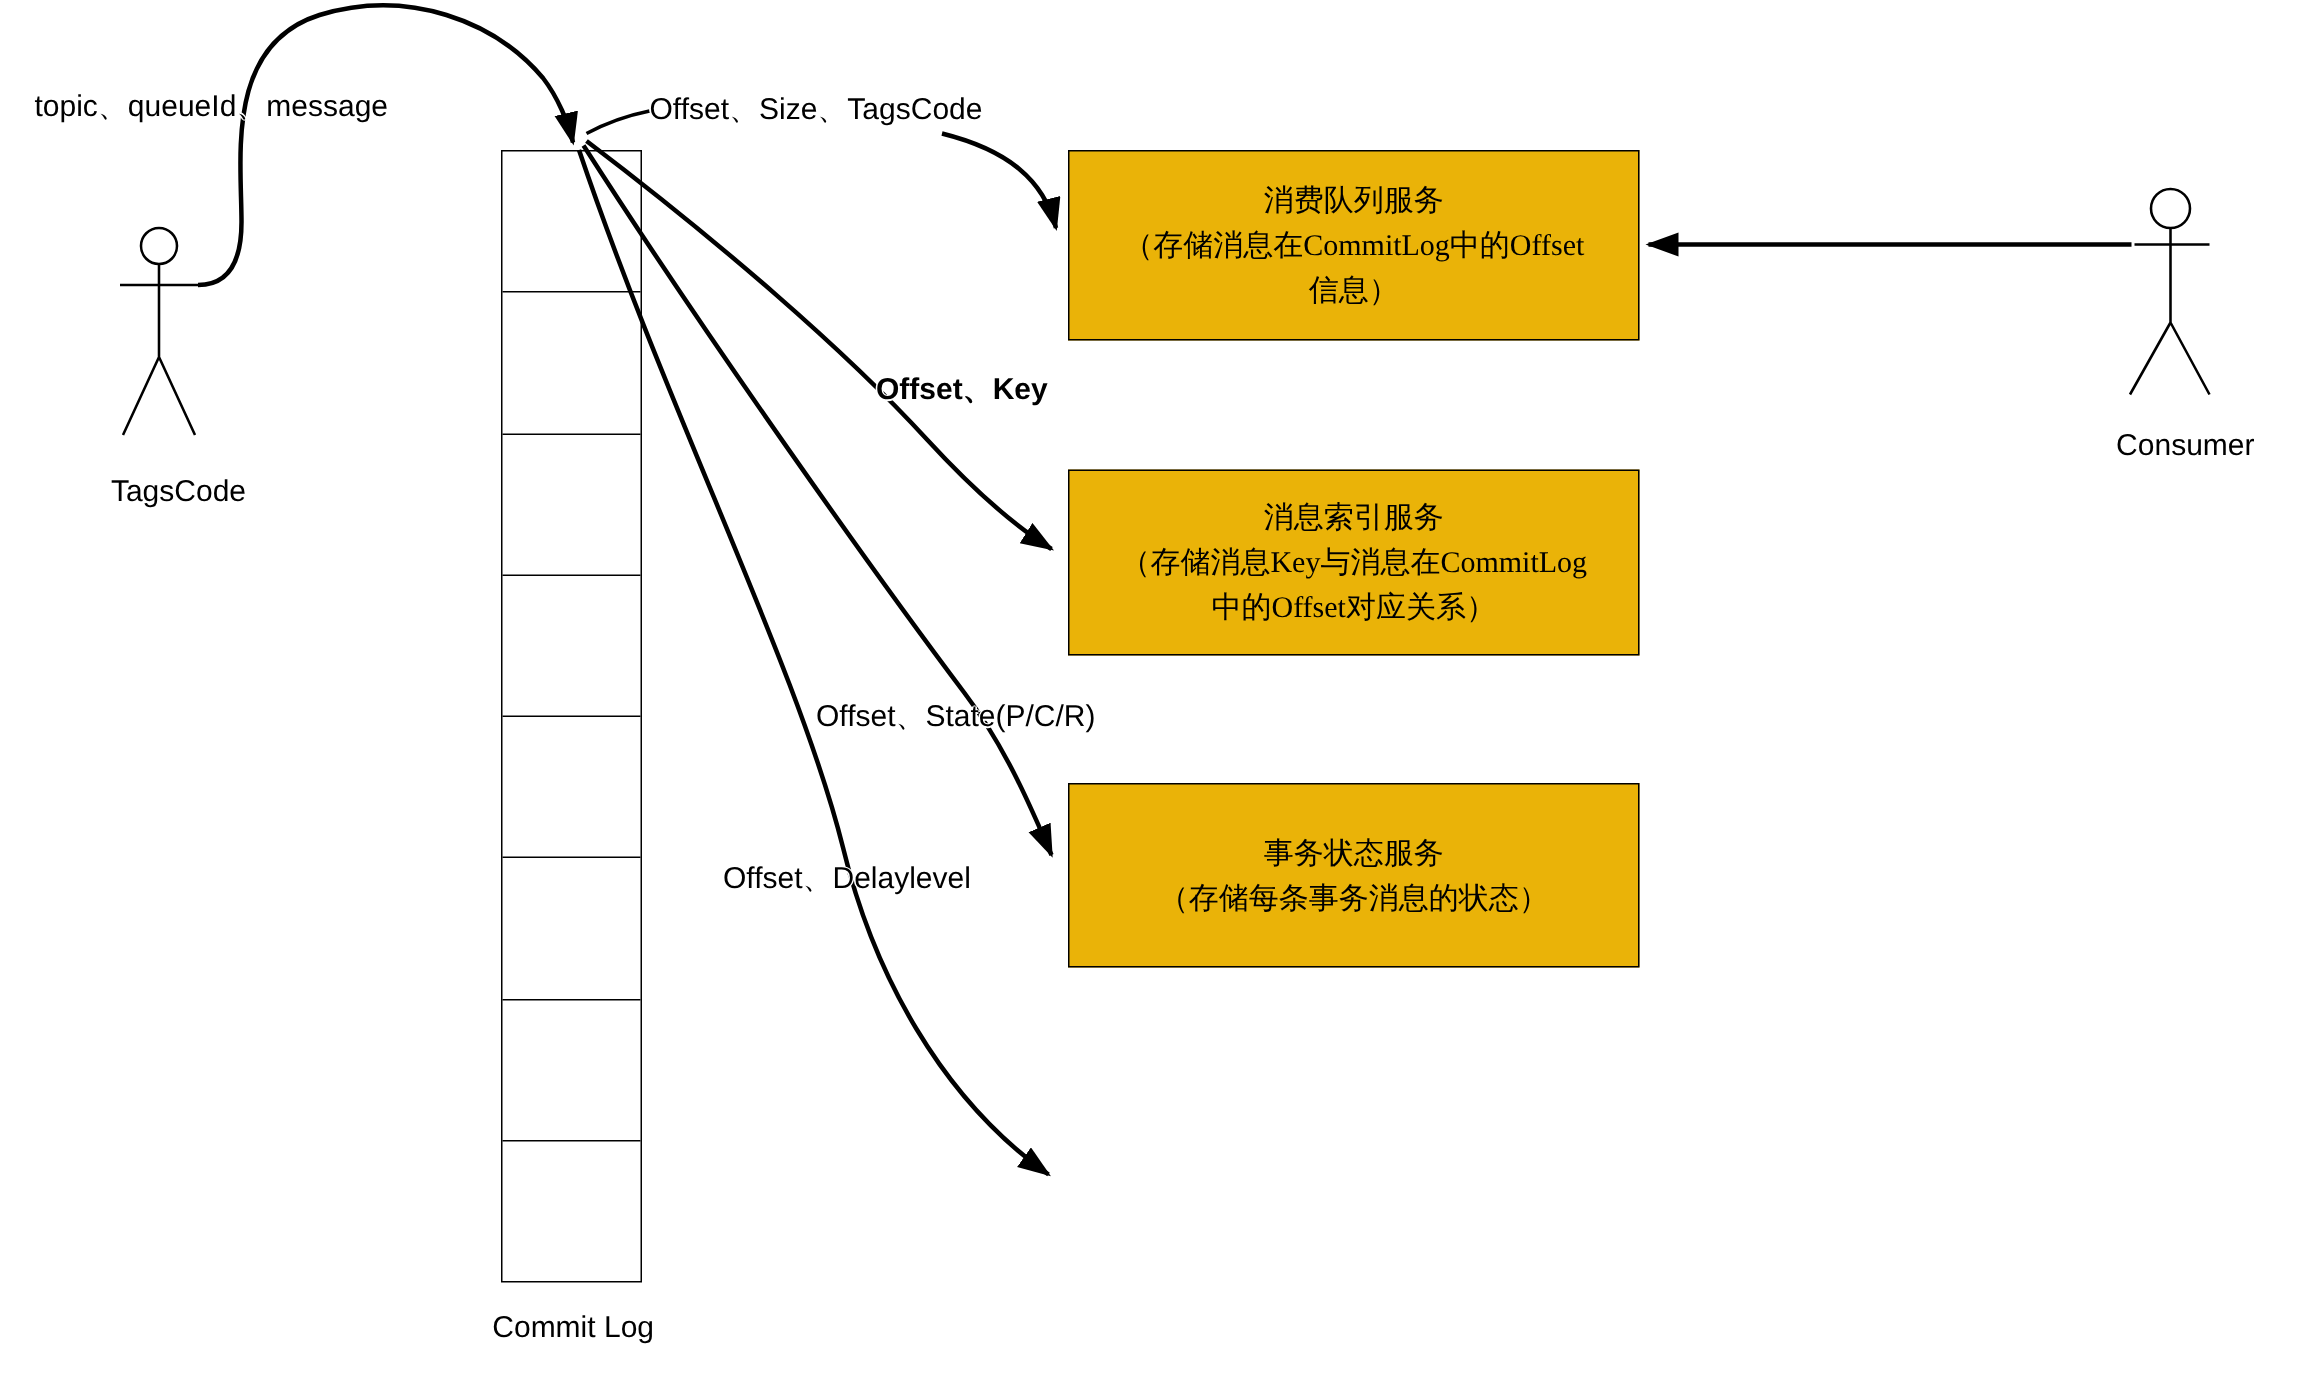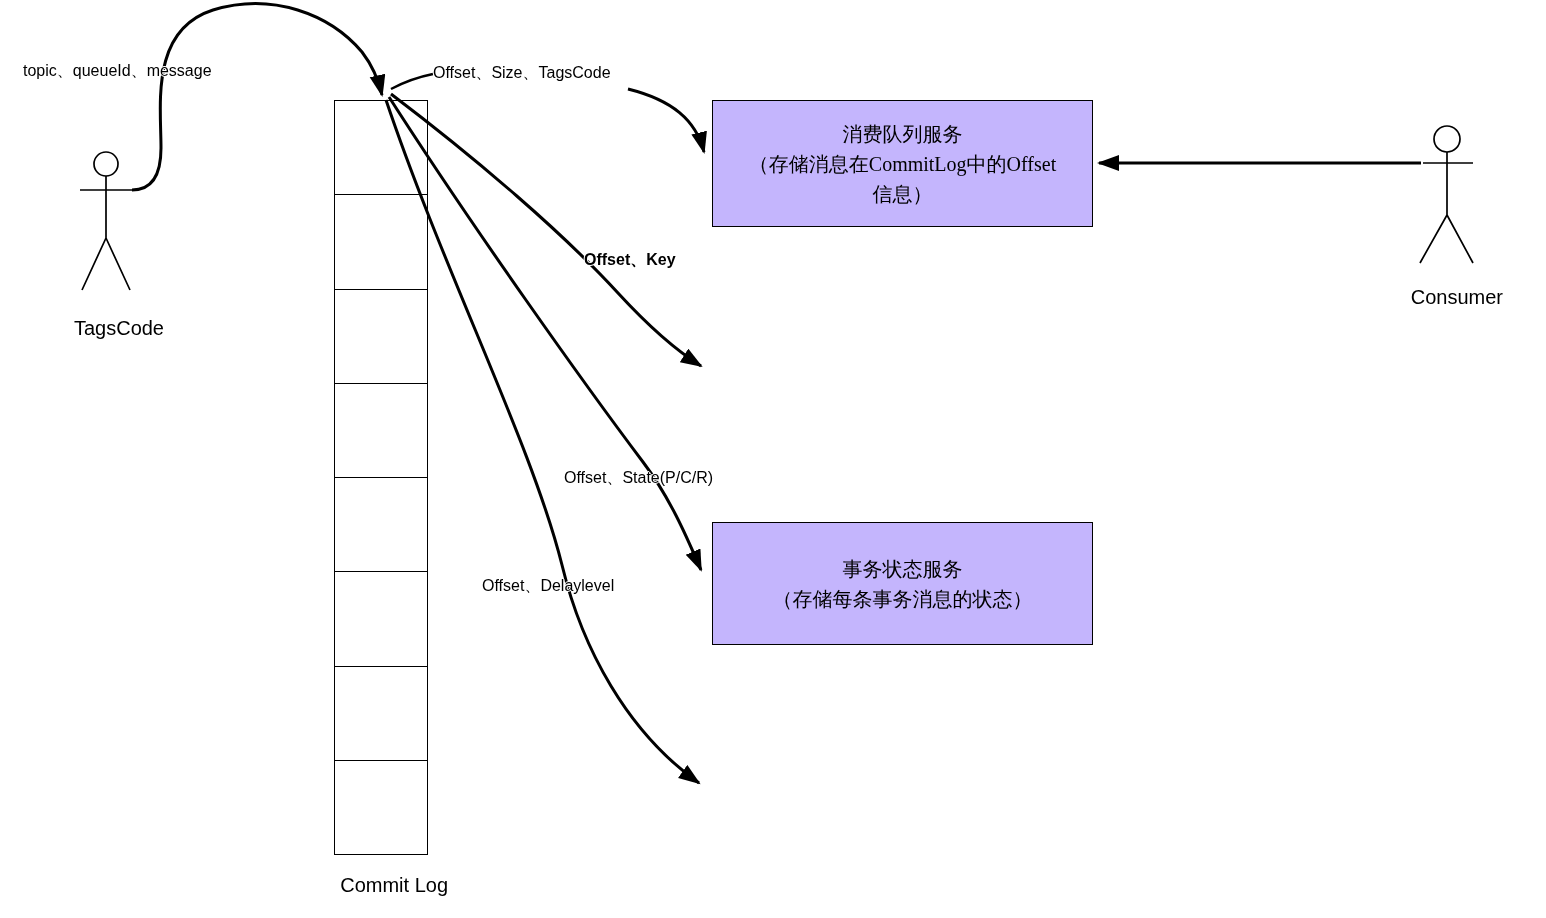--- a/index.html
+++ b/index.html
@@ -40,49 +40,49 @@
     width: 379px;
     border: 1px solid #000;
     display: flex;
     align-items: center;
     justify-content: center;
     text-align: center;
     white-space: pre-line;
     font-family: "Liberation Serif", "DejaVu Serif", serif;
     font-size: 20px;
     line-height: 30px;
-    background: #c4b5fd;
+    background: #eab308;
   }
   .box-1 { top: 100px; height: 125px; }
   .box-2 { top: 313px; height: 122px; }
   .box-3 { top: 522px; height: 121px; }
   .box-4 { top: 730px; height: 121px; }
 
   .lbl {
     position: absolute;
-    font-size: 16px;
+    font-size: 20px;
     line-height: 22px;
     white-space: nowrap;
     text-shadow: 1px 0 0 #fff, -1px 0 0 #fff, 0 1px 0 #fff, 0 -1px 0 #fff;
   }
   .lbl-topic    { left: 23px;  top: 60px; }
   .lbl-sizetags { left: 433px; top: 62px; }
   .lbl-key      { left: 584px; top: 249px; font-weight: bold; }
-  .lbl-state    { left: 544px; top: 467px; margin-left: 20px; }
+  .lbl-state    { left: 544px; top: 467px; }
   .lbl-delay    { left: 482px; top: 575px; text-align: right; }
 
   .actor-lbl {
     position: absolute;
     font-size: 20px;
     text-align: right;
     white-space: nowrap;
   }
   .lbl-producer  { left: 56px;   top: 317px; width: 108px; }
   .lbl-consumer  { left: 1391px; top: 286px; width: 112px; }
-  .lbl-commitlog { left: 336px;  top: 874px; width: 112px; }
+  .lbl-commitlog { left: 324px;  top: 874px; width: 112px; }
 </style>
 </head>
 <body>
 
 <div class="canvas">
 
   <svg class="wires" viewBox="0 0 1546 918" xmlns="http://www.w3.org/2000/svg">
     <defs>
       <marker id="arrow" markerWidth="26" markerHeight="18" refX="20" refY="8" orient="auto" markerUnits="userSpaceOnUse">
         <path d="M0,0 L22,8 L0,16 Z" fill="#000"></path>
@@ -121,20 +121,23 @@
     <div class="cell"></div>
     <div class="cell"></div>
     <div class="cell"></div>
     <div class="cell"></div>
     <div class="cell"></div>
   </div>
 
   <div class="service-box box-1">消费队列服务
 （存储消息在CommitLog中的Offset
 信息）</div>
+  <div class="service-box box-2">消息索引服务
+（存储消息Key与消息在CommitLog
+中的Offset对应关系）</div>
   <div class="service-box box-3">事务状态服务
 （存储每条事务消息的状态）</div>
 
   <div class="lbl lbl-topic">topic、queueId、message</div>
   <div class="lbl lbl-sizetags">Offset、Size、TagsCode</div>
   <div class="lbl lbl-key">Offset、Key</div>
   <div class="lbl lbl-state">Offset、State(P/C/R)</div>
   <div class="lbl lbl-delay">Offset、Delaylevel</div>
 
   <div class="actor-lbl lbl-producer">TagsCode</div>

